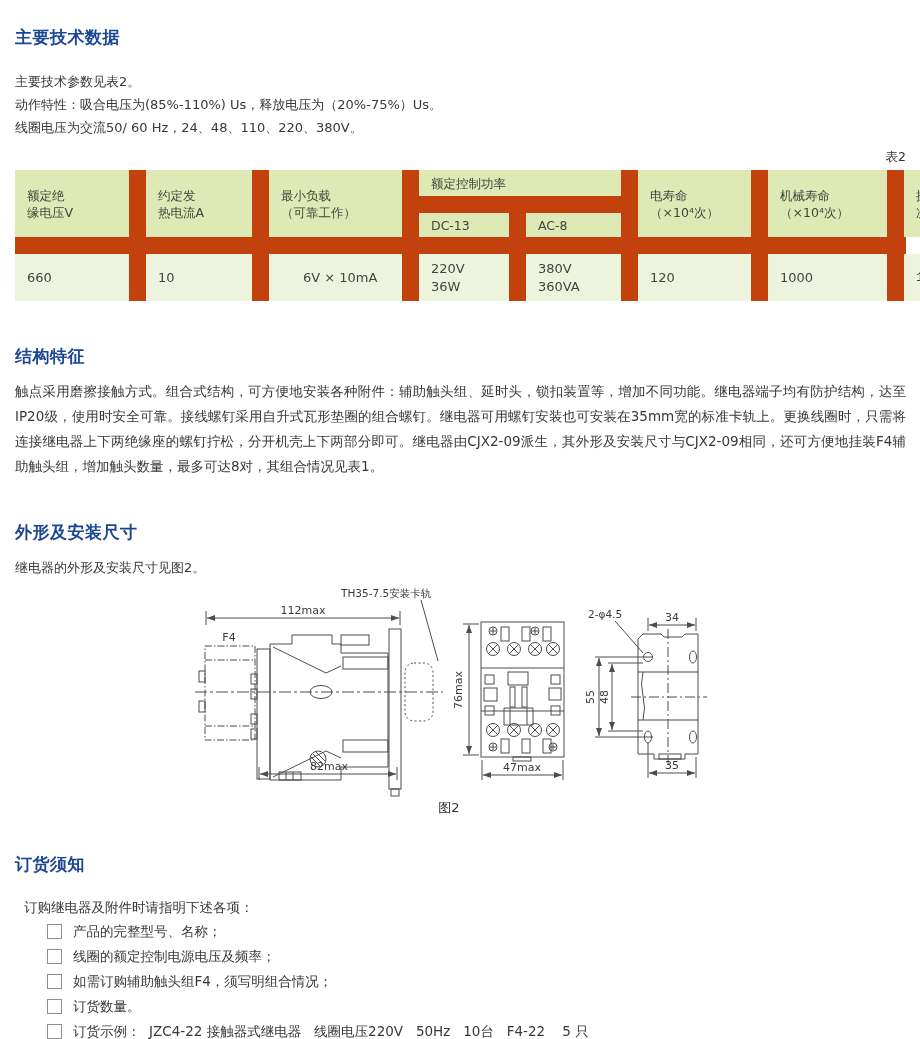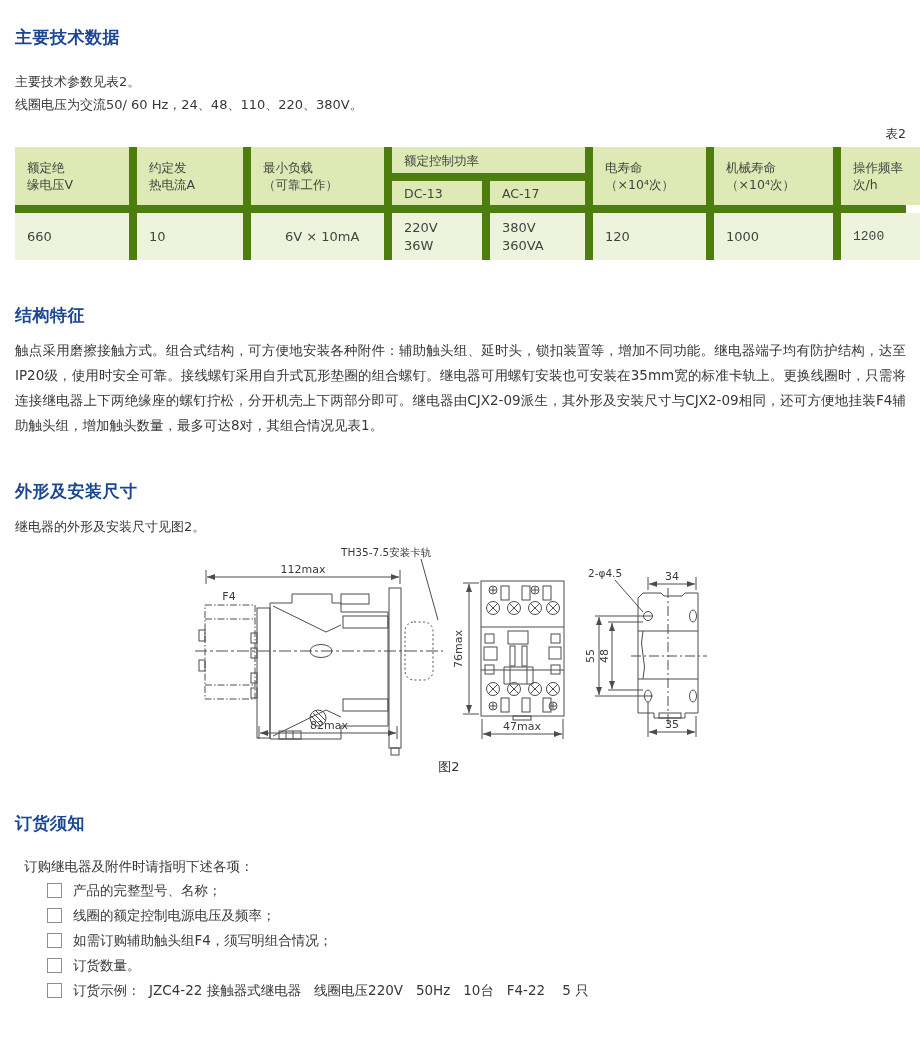--- a/index.html
+++ b/index.html
@@ -5,21 +5,21 @@
   html,body{margin:0;padding:0;background:#fff;}
   body{width:920px;height:1039px;font-family:"DejaVu Sans","Liberation Sans",sans-serif;color:#383838;position:relative;overflow:hidden;}
   .page{padding:0 14px 0 15px;}
   h2.sec{font-size:17px;font-weight:bold;color:#1b4693;margin:0;letter-spacing:.5px;}
   .h1{padding-top:26px;}
   .h2{padding-top:44px;}
   .h3{padding-top:42px;}
   .h4{padding-top:36px;}
   .introlines{margin-top:21px;font-size:13px;line-height:23px;color:#383838;}
   .tlabel{width:891px;text-align:right;font-size:12.5px;color:#333;margin-top:10px;margin-bottom:4px;}
-  .t2{display:grid;grid-template-columns:114px 106px 133px 90px 95px 113px 119px 107px;grid-template-rows:26px 24px 47px;gap:8px;width:891px;background:#4d7c0f;}
+  .t2{display:grid;grid-template-columns:114px 106px 133px 90px 95px 113px 119px 107px;grid-template-rows:26px 24px 47px;gap:17px;width:891px;background:#c2410c;}
   .t2 .hc{background:#dfe9b6;color:#3d463d;font-size:12.5px;line-height:17px;display:flex;flex-direction:column;justify-content:center;padding-left:12px;box-sizing:border-box;}
   .t2 .bc{background:#eef3de;color:#3d463d;font-size:13px;line-height:18px;display:flex;flex-direction:column;justify-content:center;padding-left:12px;box-sizing:border-box;}
   .rs{grid-row:1/3;}
   .grp{grid-column:4/6;grid-row:1;}
   .para{margin-top:11px;width:891px;font-size:13.5px;line-height:25px;text-align:justify;color:#383838;}
   .dimintro{margin-top:15px;font-size:13px;color:#383838;}
   .figwrap{margin-left:176px;margin-top:10px;width:530px;position:relative;}
   .figcap{width:516px;text-align:center;font-size:13px;color:#333;margin-top:0px;}
   svg{display:block;}
   svg text{font-size:11px;fill:#3a3a3a;}
@@ -31,20 +31,21 @@
   .ord-list{margin-top:2px;}
 </style>
 </head>
 <body>
 
 <div class="page">
 
   <h2 class="sec h1">主要技术数据</h2>
   <div class="introlines">
     <div>主要技术参数见表2。</div>
+    <div>动作特性：吸合电压为(85%-110%) Us，释放电压为（20%-75%）Us。</div>
     <div>线圈电压为交流50/ 60 Hz，24、48、110、220、380V。</div>
   </div>
 
   <div class="tlabel">表2</div>
 
   <div class="t2">
     <div class="hc rs">
       <span>额定绝</span>
       <span>缘电压V</span>
     </div>
@@ -68,21 +69,21 @@
       <span>（×10⁴次）</span>
     </div>
     <div class="hc rs" style="grid-column:8;">
       <span>操作频率</span>
       <span>次/h</span>
     </div>
     <div class="hc" style="grid-column:4;grid-row:2;">
       <span>DC-13</span>
     </div>
     <div class="hc" style="grid-column:5;grid-row:2;">
-      <span>AC-17</span>
+      <span>AC-8</span>
     </div>
 
     <div class="bc" style="grid-row:3;">
       <span>660</span>
     </div>
     <div class="bc" style="grid-row:3;">
       <span>10</span>
     </div>
     <div class="bc" style="grid-row:3;padding-left:34px;">
       <span>6V × 10mA</span>

